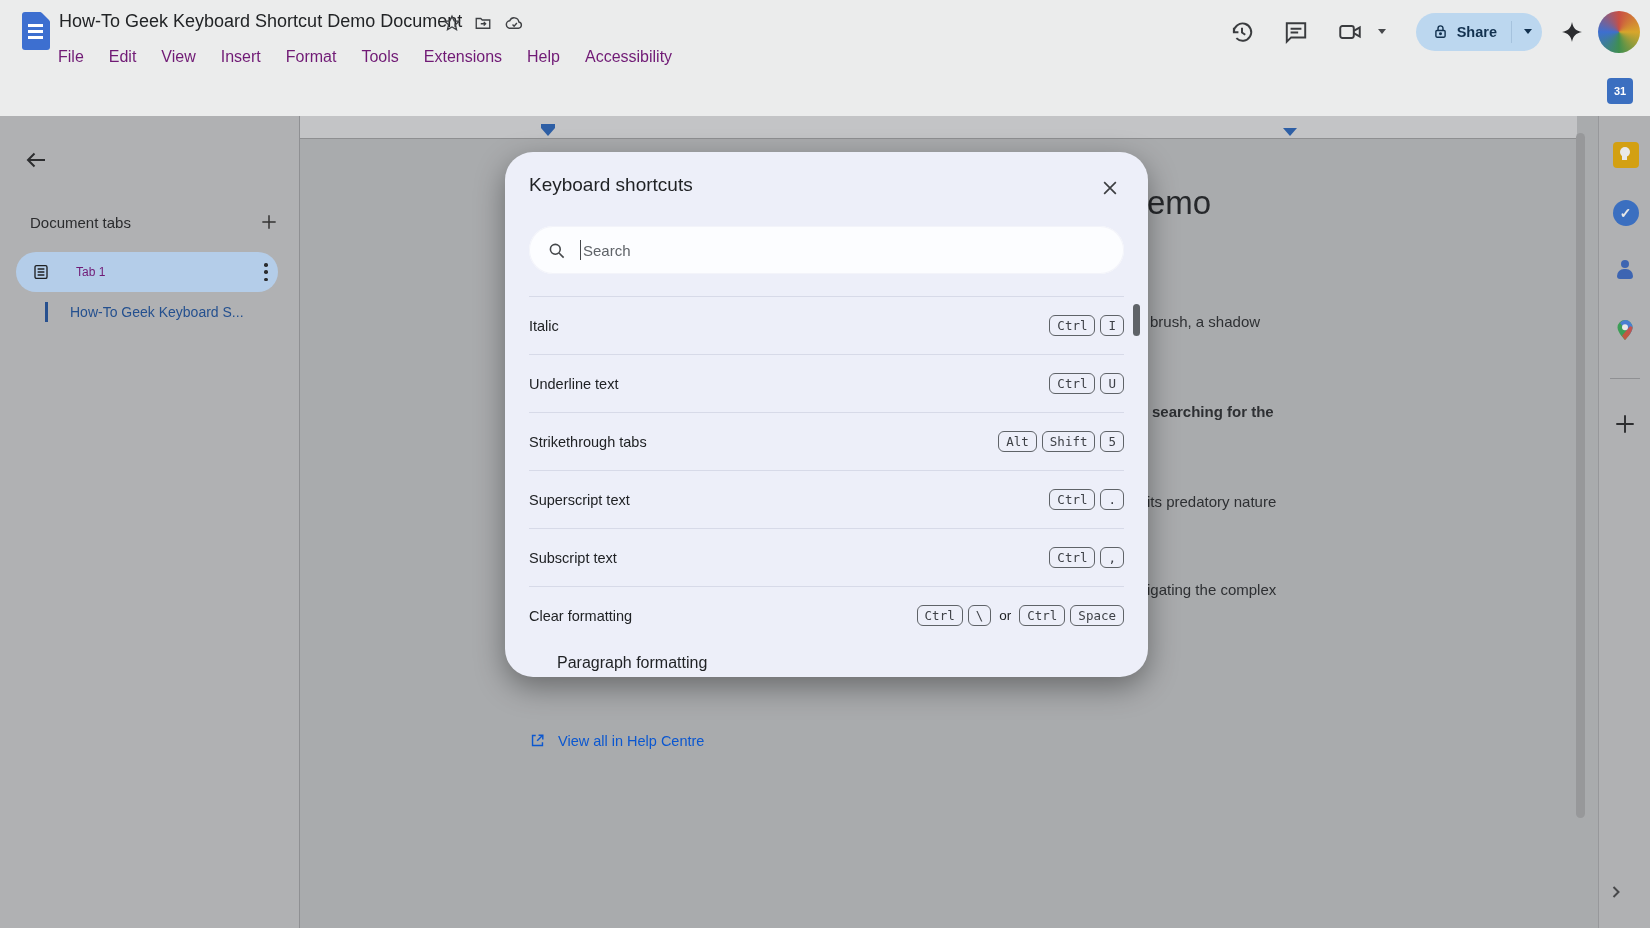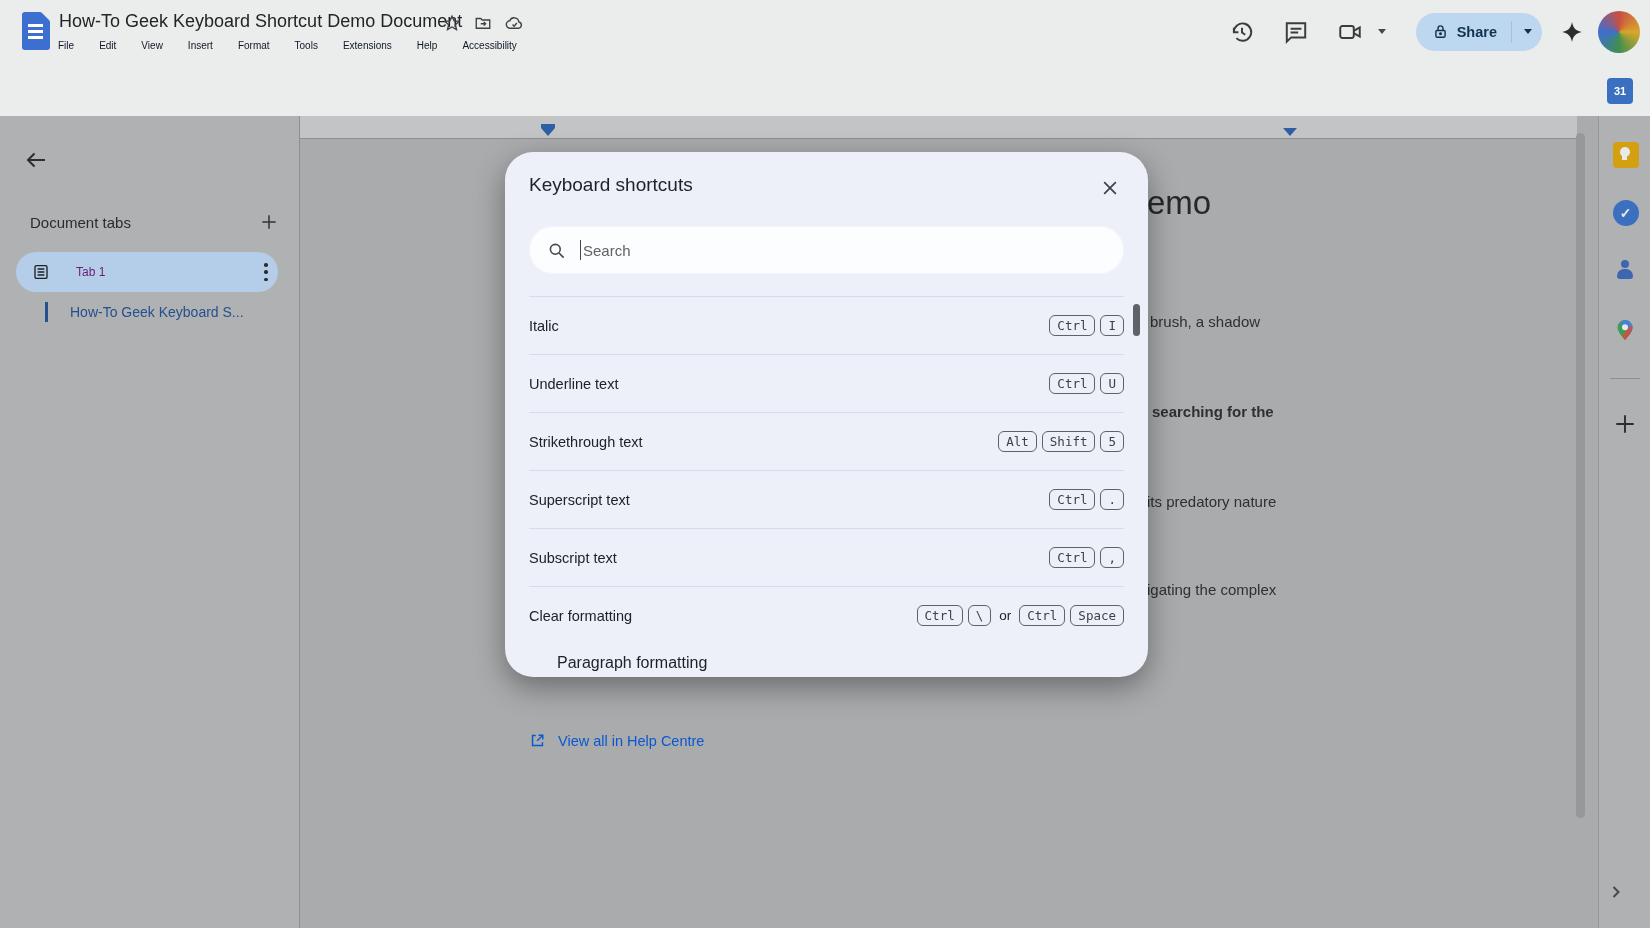--- a/index.html
+++ b/index.html
@@ -10,21 +10,21 @@
   
   .chrome{position:absolute;left:0;top:0;width:1650px;height:116px;background:#ebecec;z-index:2;}
   .docs-logo{position:absolute;left:22px;top:12px;width:28px;height:38px;background:#3d6fd0;
              border-radius:3px 10px 3px 3px;}
   .docs-logo:before{content:"";position:absolute;left:6px;top:12px;width:15px;height:3px;background:#fff;
              box-shadow:0 6px 0 #fff,0 12px 0 #fff;}
   .docs-logo:after{content:"";position:absolute;right:0;top:0;border-style:solid;border-width:0 9px 9px 0;
              border-color:transparent #ebecec transparent transparent;}
   .doc-title{position:absolute;left:59px;top:11px;font-size:18px;color:#222426;white-space:nowrap;}
   .title-icons{position:absolute;left:443px;top:14px;display:flex;gap:13px;color:#3f4144;}
-  .menu-row{position:absolute;left:58px;top:40px;display:flex;gap:25px;font-size:10px;color:#0f172a;}
+  .menu-row{position:absolute;left:58px;top:48px;display:flex;gap:25px;font-size:16px;color:#701a75;}
   .menu-item{cursor:default;}
   .hdr-right{position:absolute;right:0;top:0;height:63px;display:flex;align-items:center;}
   .hdr-ico{width:26px;height:26px;color:#3a3c3f;margin-right:28px;position:relative;}
   .hdr-ico.cam{margin-right:8px;}
   .share-pill{display:flex;align-items:center;height:38px;background:#bcd7ef;border-radius:19px;
               padding:0 10px 0 16px;color:#12314f;margin:0 18px 0 16px;}
   .share-pill .lbl{font-size:14.5px;font-weight:bold;margin:0 14px 0 8px;}
   .share-sep{width:1px;height:22px;background:#a5c2dd;margin-right:10px;}
   .spark{color:#2c2d30;width:24px;height:24px;margin-right:14px;}
   .avatar{width:38px;height:38px;border-radius:50%;margin-right:10px;padding:2px;
@@ -484,21 +484,21 @@
           </span>
         </div>
         <div class="sc-row">
           <span class="sc-label">Underline text</span>
           <span class="sc-keys">
             <span class="keycap">Ctrl</span>
             <span class="keycap">U</span>
           </span>
         </div>
         <div class="sc-row">
-          <span class="sc-label">Strikethrough text</span>
+          <span class="sc-label">Strikethrough tabs</span>
           <span class="sc-keys">
             <span class="keycap">Alt</span>
             <span class="keycap">Shift</span>
             <span class="keycap">5</span>
           </span>
         </div>
         <div class="sc-row">
           <span class="sc-label">Superscript text</span>
           <span class="sc-keys">
             <span class="keycap">Ctrl</span>

